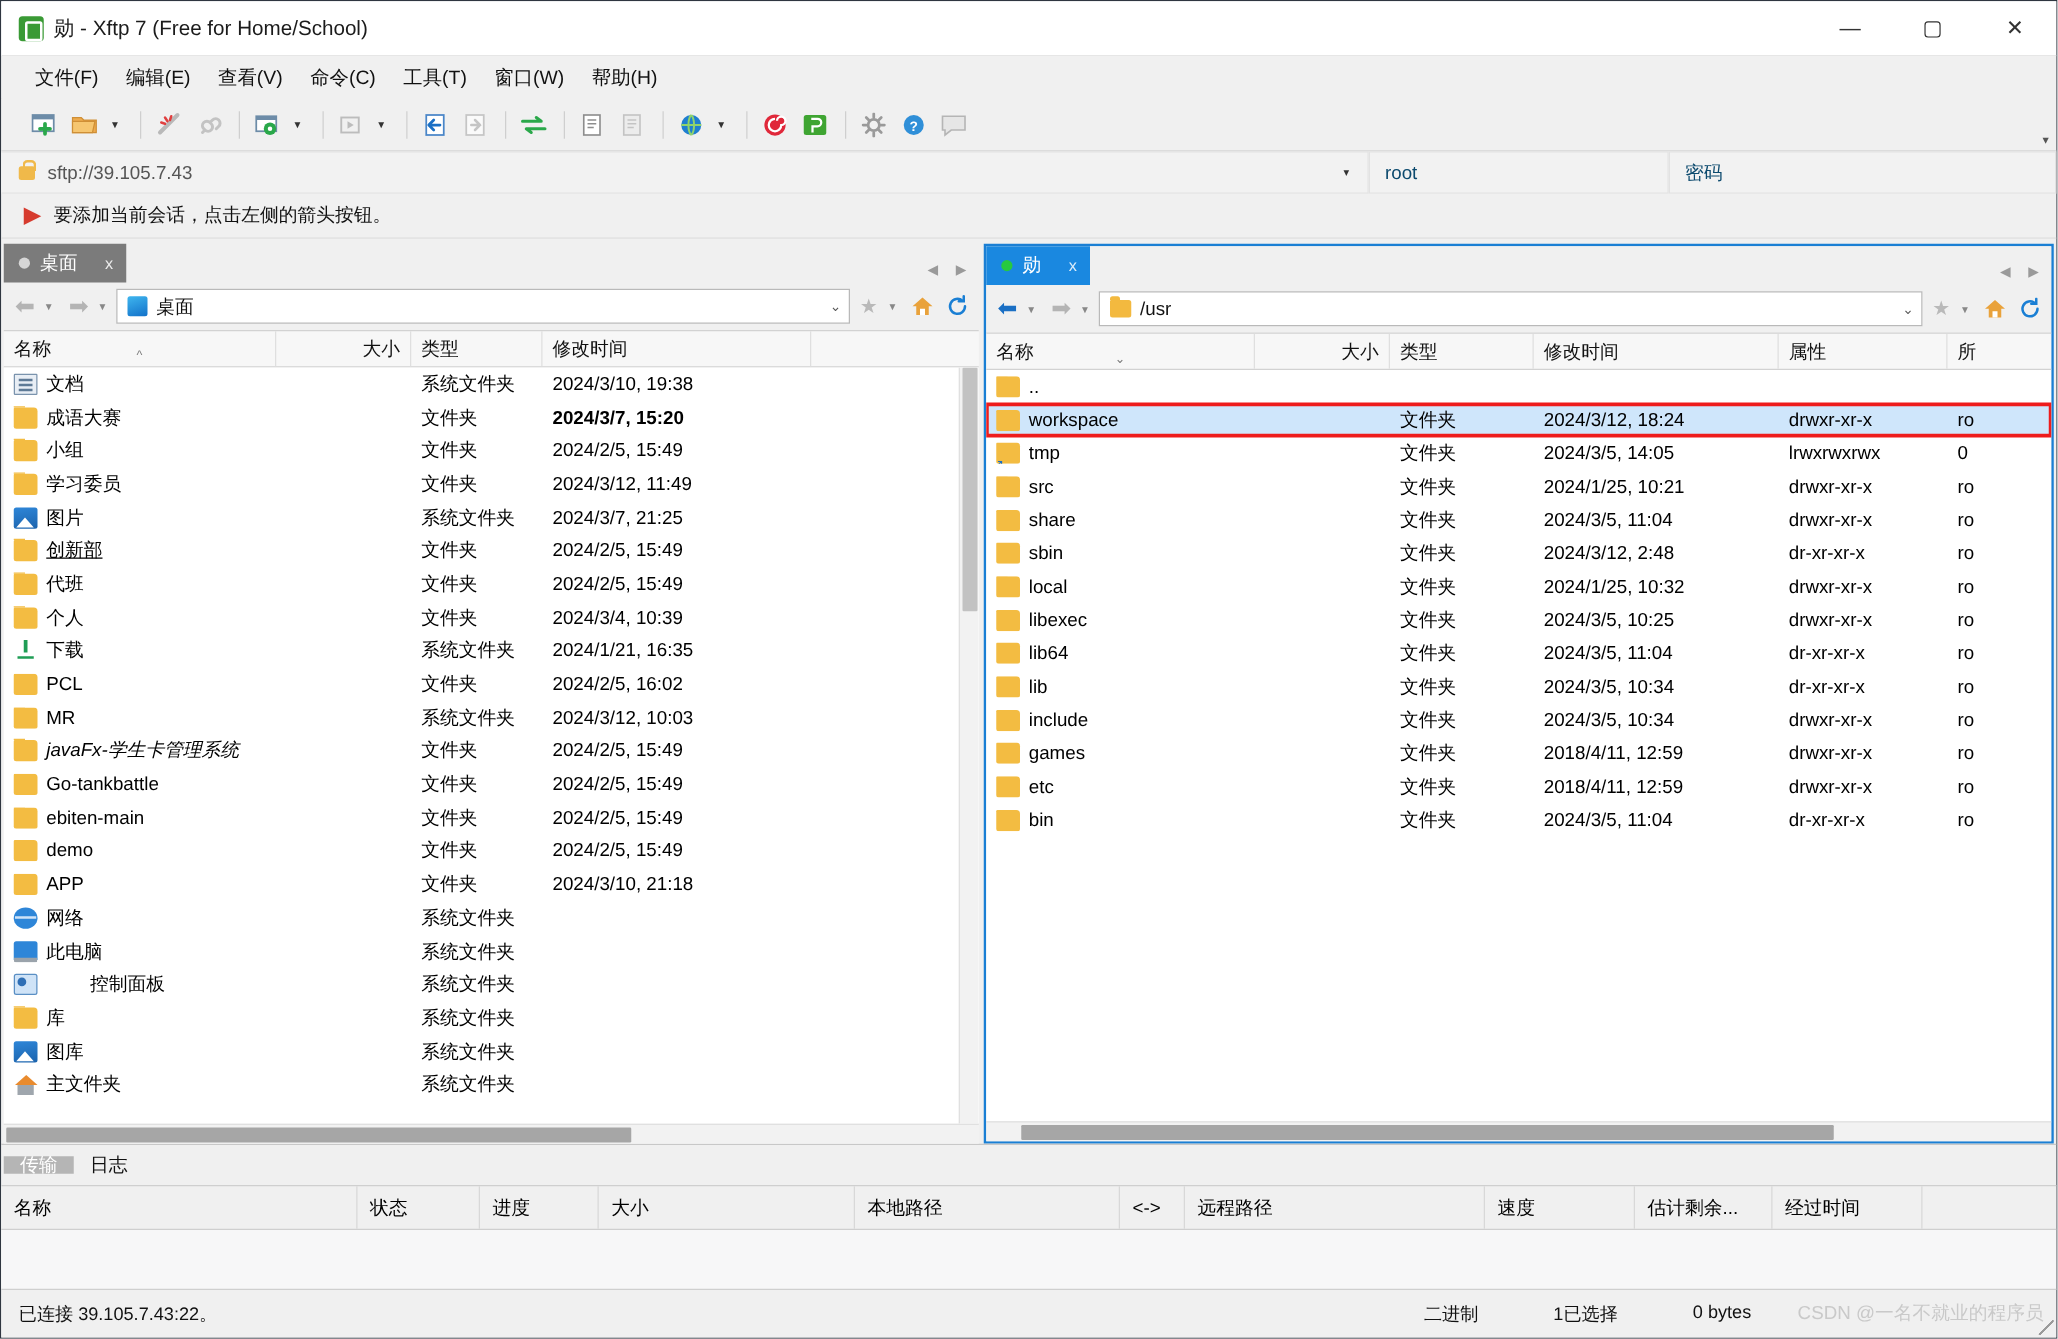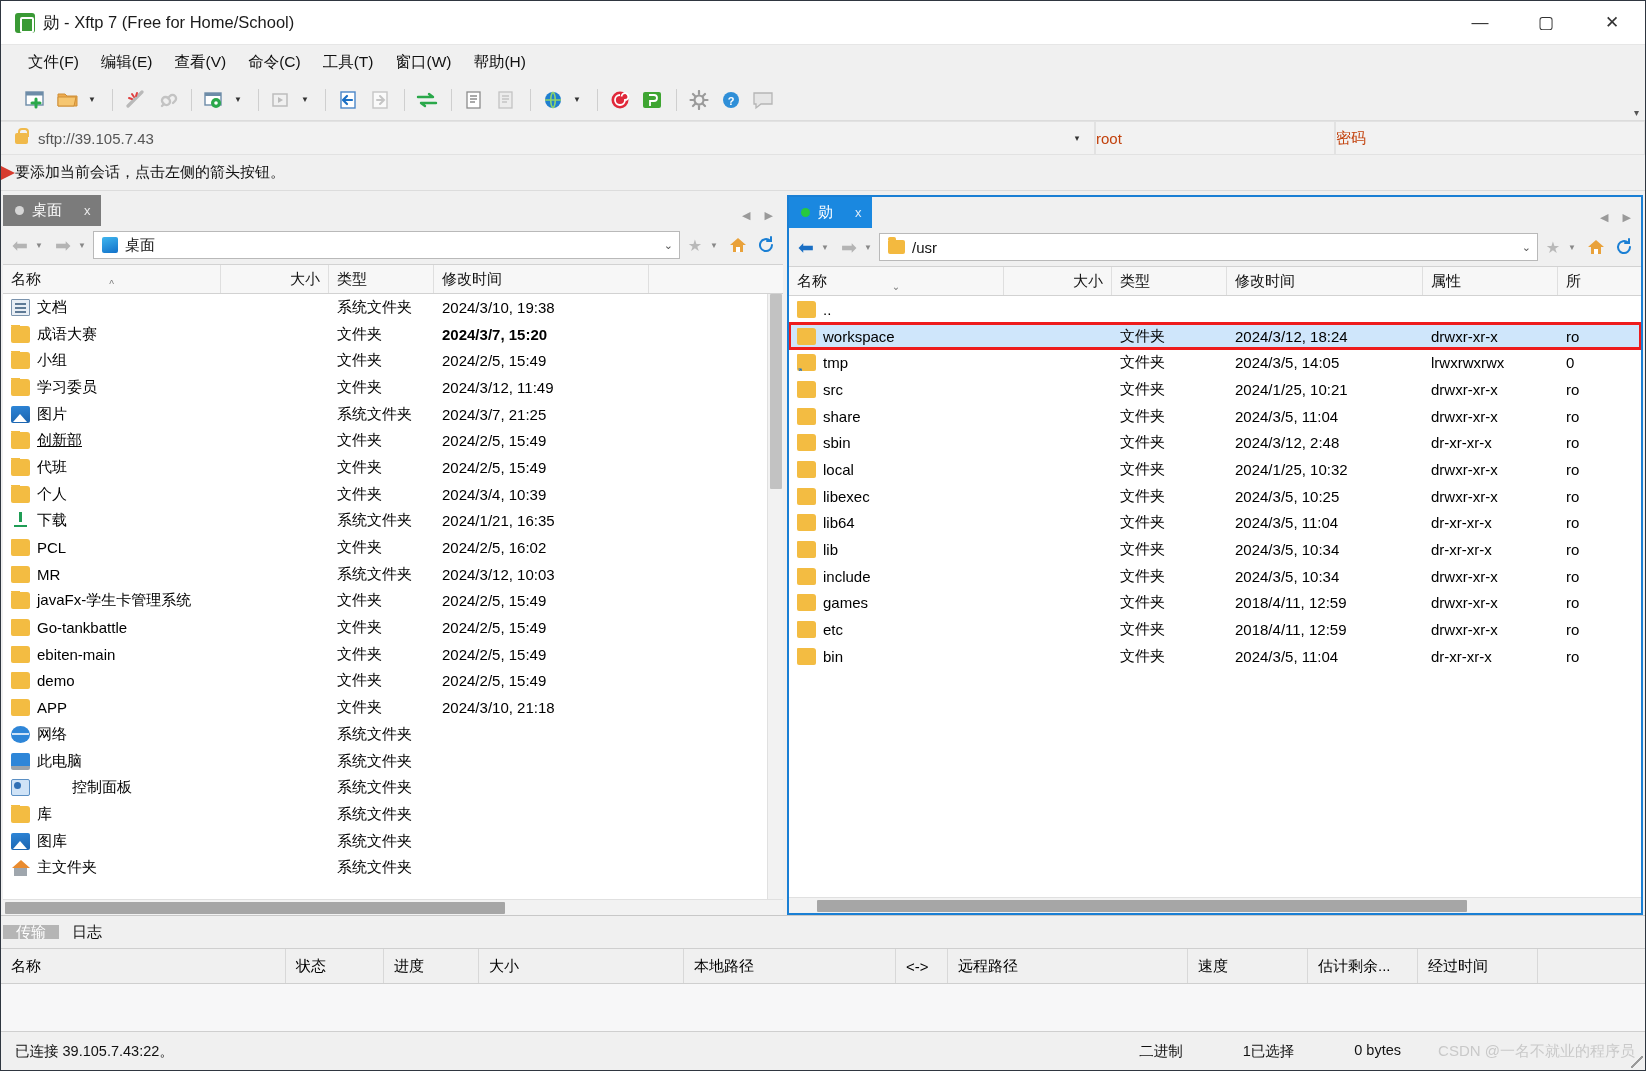--- a/index.html
+++ b/index.html
@@ -102,31 +102,31 @@
     width: 7px; height: 7px; border: 2px solid #f0b94a;
     border-bottom: none; border-radius: 4px 4px 0 0;
   }
   .addr-text { color: #555; font-size: 15px; }
   .addr-caret {
     width: 34px; display: flex; align-items: center; justify-content: center;
     font-size: 9px; color: #333;
   }
   .addr-user, .addr-pass {
     background: #f2f2f2; border: 1px solid #e2e2e2;
-    display: flex; align-items: center; 
-    color: #c2410c; font-size: 15px;
+    display: flex; align-items: center; padding-left: 12px;
+    color: #0c4a6e; font-size: 15px;
   }
   .addr-user { width: 240px; }
   .addr-pass { width: 310px; }
 
   
   .notice {
     height: 36px; flex: 0 0 36px;
     display: flex; align-items: center;
-    background: #f0f0f0; 
+    background: #f0f0f0; padding-left: 18px; gap: 10px;
     border-bottom: 1px solid #dcdcdc;
   }
   .flag-icon {
     width: 0; height: 0; flex: 0 0 auto;
     border-top: 7px solid transparent; border-bottom: 7px solid transparent;
     border-left: 14px solid #d63b2e;
   }
   .notice-text { font-size: 15px; color: #111; }
 
   
@@ -641,21 +641,21 @@
           <div class="frow">
             <div class="cell" style="width: 218px; flex: 0 0 218px;">
               <span class="ico folder"></span>
               <span>MR</span>
             </div>
             <div class="cell num" style="width: 108px; flex: 0 0 108px;"></div>
             <div class="cell" style="width: 105px; flex: 0 0 105px;">系统文件夹</div>
             <div class="cell" style="width: 215px; flex: 0 0 215px;">2024/3/12, 10:03</div>
           </div>
           <div class="frow">
-            <div class="cell" style="width: 218px; flex: 0 0 218px;">
+            <div class="cell" style="width: 218px; flex: 0 0 218px; font-style: italic;">
               <span class="ico folder"></span>
               <span>javaFx-学生卡管理系统</span>
             </div>
             <div class="cell num" style="width: 108px; flex: 0 0 108px;"></div>
             <div class="cell" style="width: 105px; flex: 0 0 105px;">文件夹</div>
             <div class="cell" style="width: 215px; flex: 0 0 215px;">2024/2/5, 15:49</div>
           </div>
           <div class="frow">
             <div class="cell" style="width: 218px; flex: 0 0 218px;">
               <span class="ico folder"></span>

